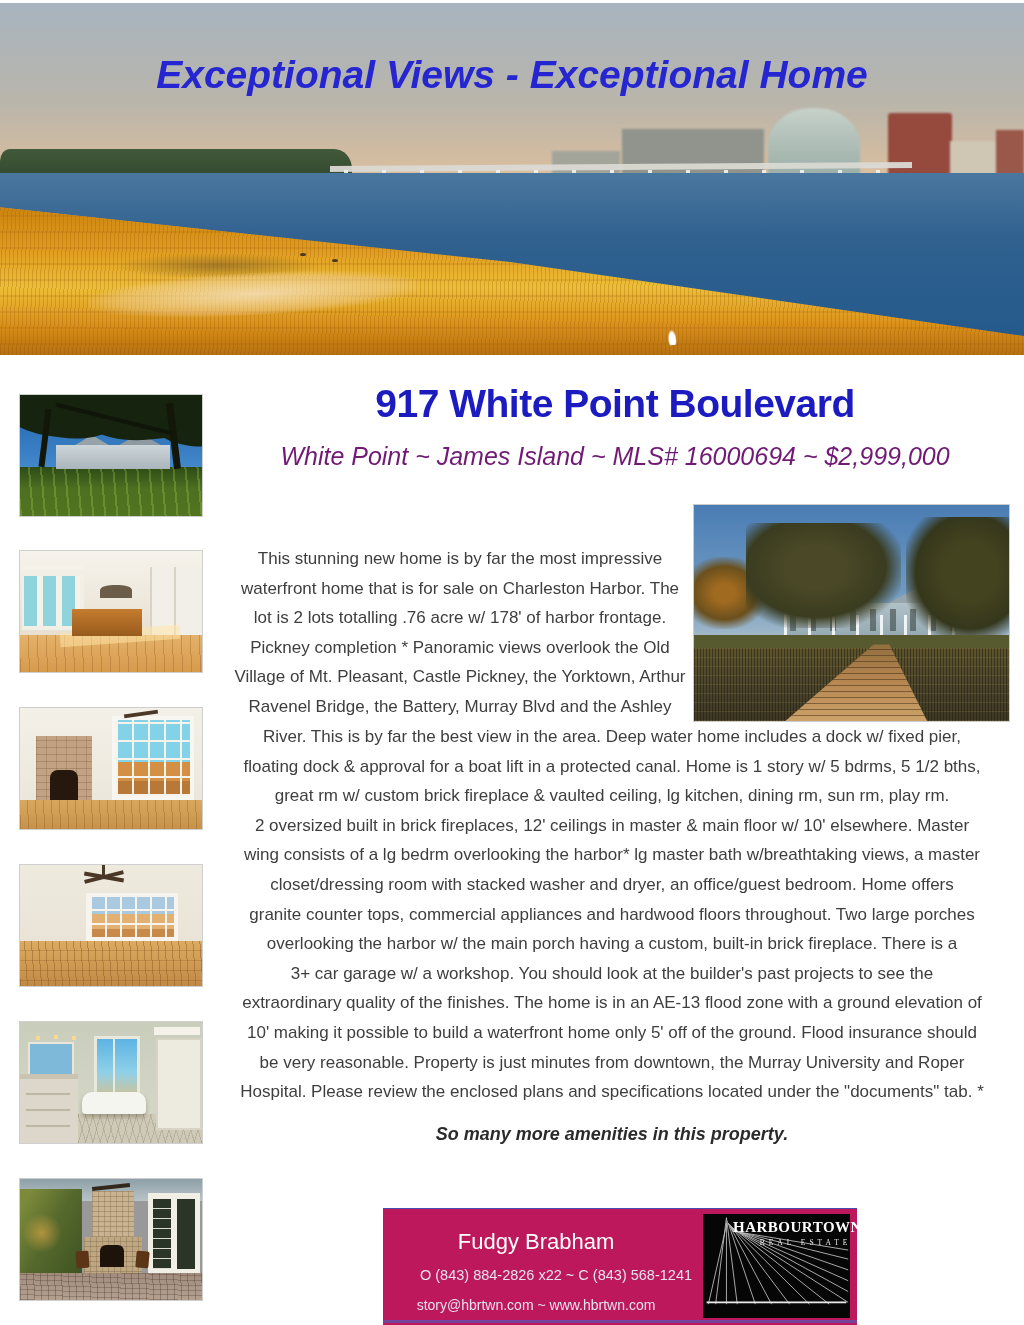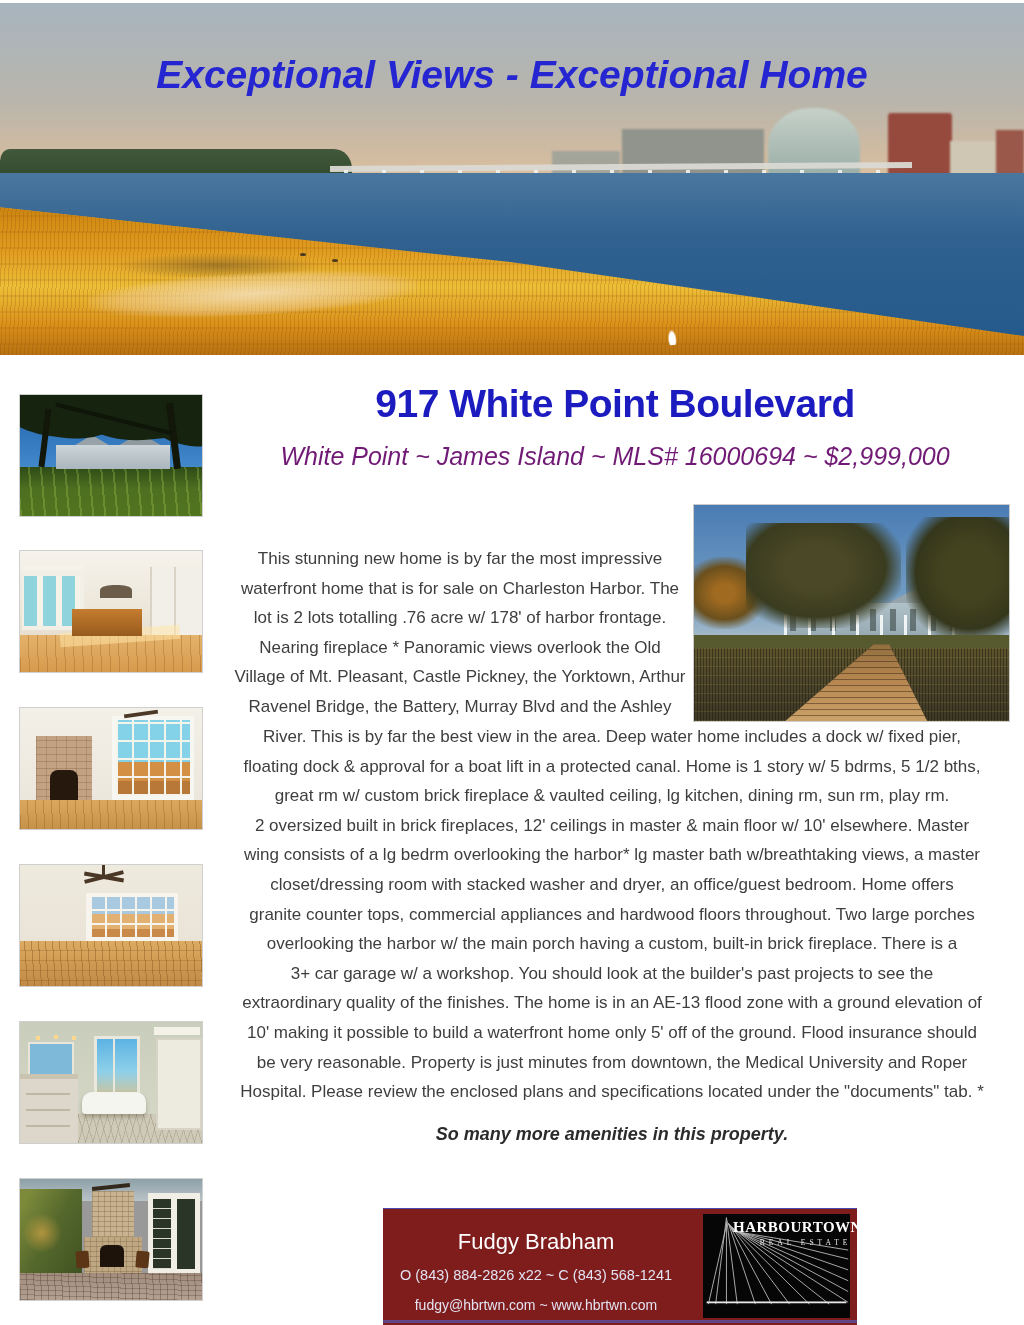--- a/index.html
+++ b/index.html
@@ -226,25 +226,25 @@
   .mp-marsh::after{content:'';position:absolute;inset:0;
       background:repeating-linear-gradient(90deg,rgba(18,15,8,.4) 0 1px,transparent 1px 3px),
                  repeating-linear-gradient(180deg,rgba(170,150,80,.22) 0 1px,transparent 1px 9px);}
   .mp-walk{position:absolute;left:0;top:132px;width:315px;height:84px;
       background:linear-gradient(180deg,#8a6a3c,#b5854f 50%,#cba269);
       clip-path:polygon(57% 9%,62% 9%,74% 100%,29% 100%);}
   .mp-walk::after{content:'';position:absolute;inset:0;
       background:repeating-linear-gradient(180deg,rgba(60,40,20,.5) 0 1px,transparent 1px 6px);}
 
   
-  .footer{position:absolute;left:383px;top:1208px;width:474px;height:117px;background:#7f1d1d;
+  .footer{position:absolute;left:383px;top:1208px;width:474px;height:117px;background:#be185d;
       border-top:1px solid #4a4ab0;}
   .footer::after{content:'';position:absolute;left:0;bottom:3px;width:100%;height:3px;background:#5555b8;opacity:.7;}
   .agent{position:absolute;left:0;top:20px;width:306px;text-align:center;font-size:22px;color:#ffffff;}
-  .phones{position:absolute;left:0;top:58px;width:306px;text-align:center;font-size:14.5px;color:#e3e3f2;}
+  .phones{position:absolute;left:0;top:58px;width:306px;text-align:center;font-size:14.5px;color:#e3e3f2;padding-left:20px;}
   .contact{position:absolute;left:0;top:88px;width:306px;text-align:center;font-size:14px;color:#e3e3f2;}
   .logo{position:absolute;right:7px;top:5px;width:147px;height:104px;background:#060606;}
   .logo svg{position:absolute;inset:0;}
   .brand{position:absolute;left:30px;top:5px;width:133px;text-align:center;color:#ffffff;
       font-family:"Liberation Serif",serif;font-weight:700;font-size:15px;letter-spacing:.5px;}
   .brand2{position:absolute;left:42px;top:24px;width:121px;text-align:center;color:#e9e9e9;
       font-family:"Liberation Serif",serif;font-size:7.5px;letter-spacing:4px;}
 </style>
 </head>
 <body>
@@ -362,47 +362,47 @@
     <div class="mp-treeR"></div>
     <div class="mp-lawn"></div>
     <div class="mp-marsh"></div>
     <div class="mp-walk"></div>
   </div>
 
   <div class="body-narrow">
     <div class="bline">This stunning new home is by far the most impressive</div>
     <div class="bline">waterfront home that is for sale on Charleston Harbor. The</div>
     <div class="bline">lot is 2 lots totalling .76 acre w/ 178' of harbor frontage.</div>
-    <div class="bline">Nearing fireplace * Panoramic views overlook the Old</div>
+    <div class="bline">Pickney completion * Panoramic views overlook the Old</div>
     <div class="bline">Village of Mt. Pleasant, Castle Pickney, the Yorktown, Arthur</div>
     <div class="bline">Ravenel Bridge, the Battery, Murray Blvd and the Ashley</div>
   </div>
 
   <div class="body-wide">
     <div class="bline">River. This is by far the best view in the area. Deep water home includes a dock w/ fixed pier,</div>
     <div class="bline">floating dock &amp; approval for a boat lift in a protected canal. Home is 1 story w/ 5 bdrms, 5 1/2 bths,</div>
     <div class="bline">great rm w/ custom brick fireplace &amp; vaulted ceiling, lg kitchen, dining rm, sun rm, play rm.</div>
     <div class="bline">2 oversized built in brick fireplaces, 12' ceilings in master &amp; main floor w/ 10' elsewhere. Master</div>
     <div class="bline">wing consists of a lg bedrm overlooking the harbor* lg master bath w/breathtaking views, a master</div>
     <div class="bline">closet/dressing room with stacked washer and dryer, an office/guest bedroom. Home offers</div>
     <div class="bline">granite counter tops, commercial appliances and hardwood floors throughout. Two large porches</div>
     <div class="bline">overlooking the harbor w/ the main porch having a custom, built-in brick fireplace. There is a</div>
     <div class="bline">3+ car garage w/ a workshop. You should look at the builder's past projects to see the</div>
     <div class="bline">extraordinary quality of the finishes. The home is in an AE-13 flood zone with a ground elevation of</div>
     <div class="bline">10' making it possible to build a waterfront home only 5' off of the ground. Flood insurance should</div>
-    <div class="bline">be very reasonable. Property is just minutes from downtown, the Medical University and Roper</div>
+    <div class="bline">be very reasonable. Property is just minutes from downtown, the Murray University and Roper</div>
     <div class="bline">Hospital. Please review the enclosed plans and specifications located under the "documents" tab. *</div>
   </div>
 
   <div class="closing">So many more amenities in this property.</div>
 
   <div class="footer">
     <div class="agent">Fudgy Brabham</div>
     <div class="phones">O (843) 884-2826 x22 ~ C (843) 568-1241</div>
-    <div class="contact">fudgy@hbrtwn.com ~ www.hbrtwn.com</div>
+    <div class="contact">story@hbrtwn.com ~ www.hbrtwn.com</div>
     <div class="logo">
       <svg viewBox="0 0 163 104">
         <g stroke="#cdcdcd" stroke-width="1" opacity="0.9">
           <line x1="26" y1="4" x2="14" y2="100"></line>
           <line x1="26" y1="4" x2="38" y2="100"></line>
           <line x1="26" y1="10" x2="26" y2="100"></line>
           <line x1="27" y1="8" x2="6" y2="100"></line>
           <line x1="28" y1="10" x2="58" y2="100"></line>
           <line x1="28" y1="10" x2="76" y2="100"></line>
           <line x1="29" y1="11" x2="96" y2="100"></line>

